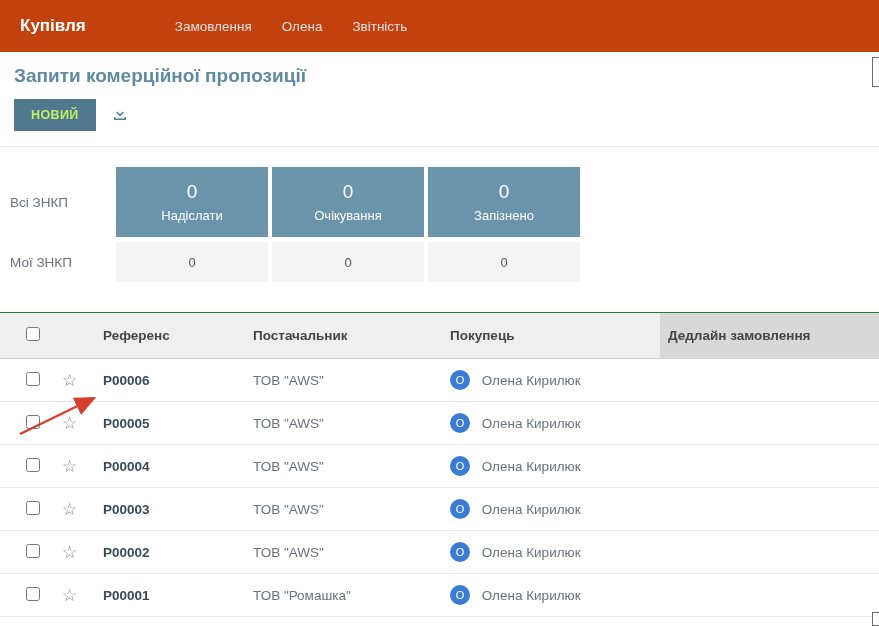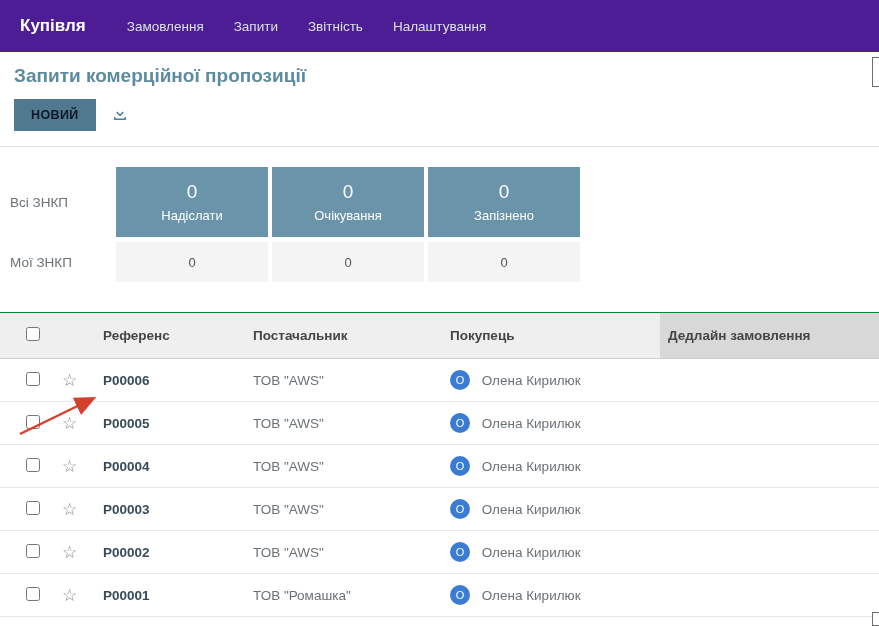--- a/index.html
+++ b/index.html
@@ -8,24 +8,25 @@
     font-family: "Liberation Sans", sans-serif;
     font-size: 13px;
     color: #4c4c4c;
     background: #fff;
     position: relative;
   }
 
   
   .navbar {
     height: 52px;
-    background: #4c1d95;
+    background: #c2410c;
     display: flex;
     align-items: center;
     padding: 0 12px;
+    gap: 48px;
   }
   .app-name {
     color: #ffffff;
     font-size: 17px;
     font-weight: 700;
     padding: 0 8px;
     cursor: pointer;
   }
   .nav-menu { display: flex; align-items: center; margin-left: 18px; }
   .nav-item {
@@ -39,21 +40,21 @@
   
   .control-panel { padding: 13px 14px 0 14px; }
   .page-title {
     font-size: 19px;
     font-weight: 700;
     color: #5d8ba1;
   }
   .cp-buttons { margin-top: 12px; display: flex; align-items: center; }
   .btn-new {
     background: #50798f;
-    color: #0f172a;
+    color: #bef264;
     border: none;
     font-family: "Liberation Sans", sans-serif;
     font-size: 12.5px;
     font-weight: 700;
     letter-spacing: .4px;
     padding: 9px 17px;
     cursor: pointer;
   }
   .download-btn {
     background: none;
@@ -188,23 +189,22 @@
   .edge-sliver.top { top: 57px; width: 7px; height: 30px; }
   .edge-sliver.bottom { top: 612px; width: 7px; height: 14px; }
 </style>
 </head>
 <body>
 
 <nav class="navbar">
   <span class="app-name">Купівля</span>
   <div class="nav-menu">
     <span class="nav-item">Замовлення</span>
-    <span class="nav-item">Запити</span>
+    <span class="nav-item">Олена</span>
     <span class="nav-item">Звітність</span>
-    <span class="nav-item">Налаштування</span>
   </div>
 </nav>
 
 <div class="control-panel">
   <div class="page-title">Запити комерційної пропозиції</div>
   <div class="cp-buttons">
     <button class="btn-new">НОВИЙ</button>
     <button class="download-btn">
       <span>
         <svg width="16" height="16" viewBox="0 0 16 16" fill="currentColor" aria-hidden="true">

